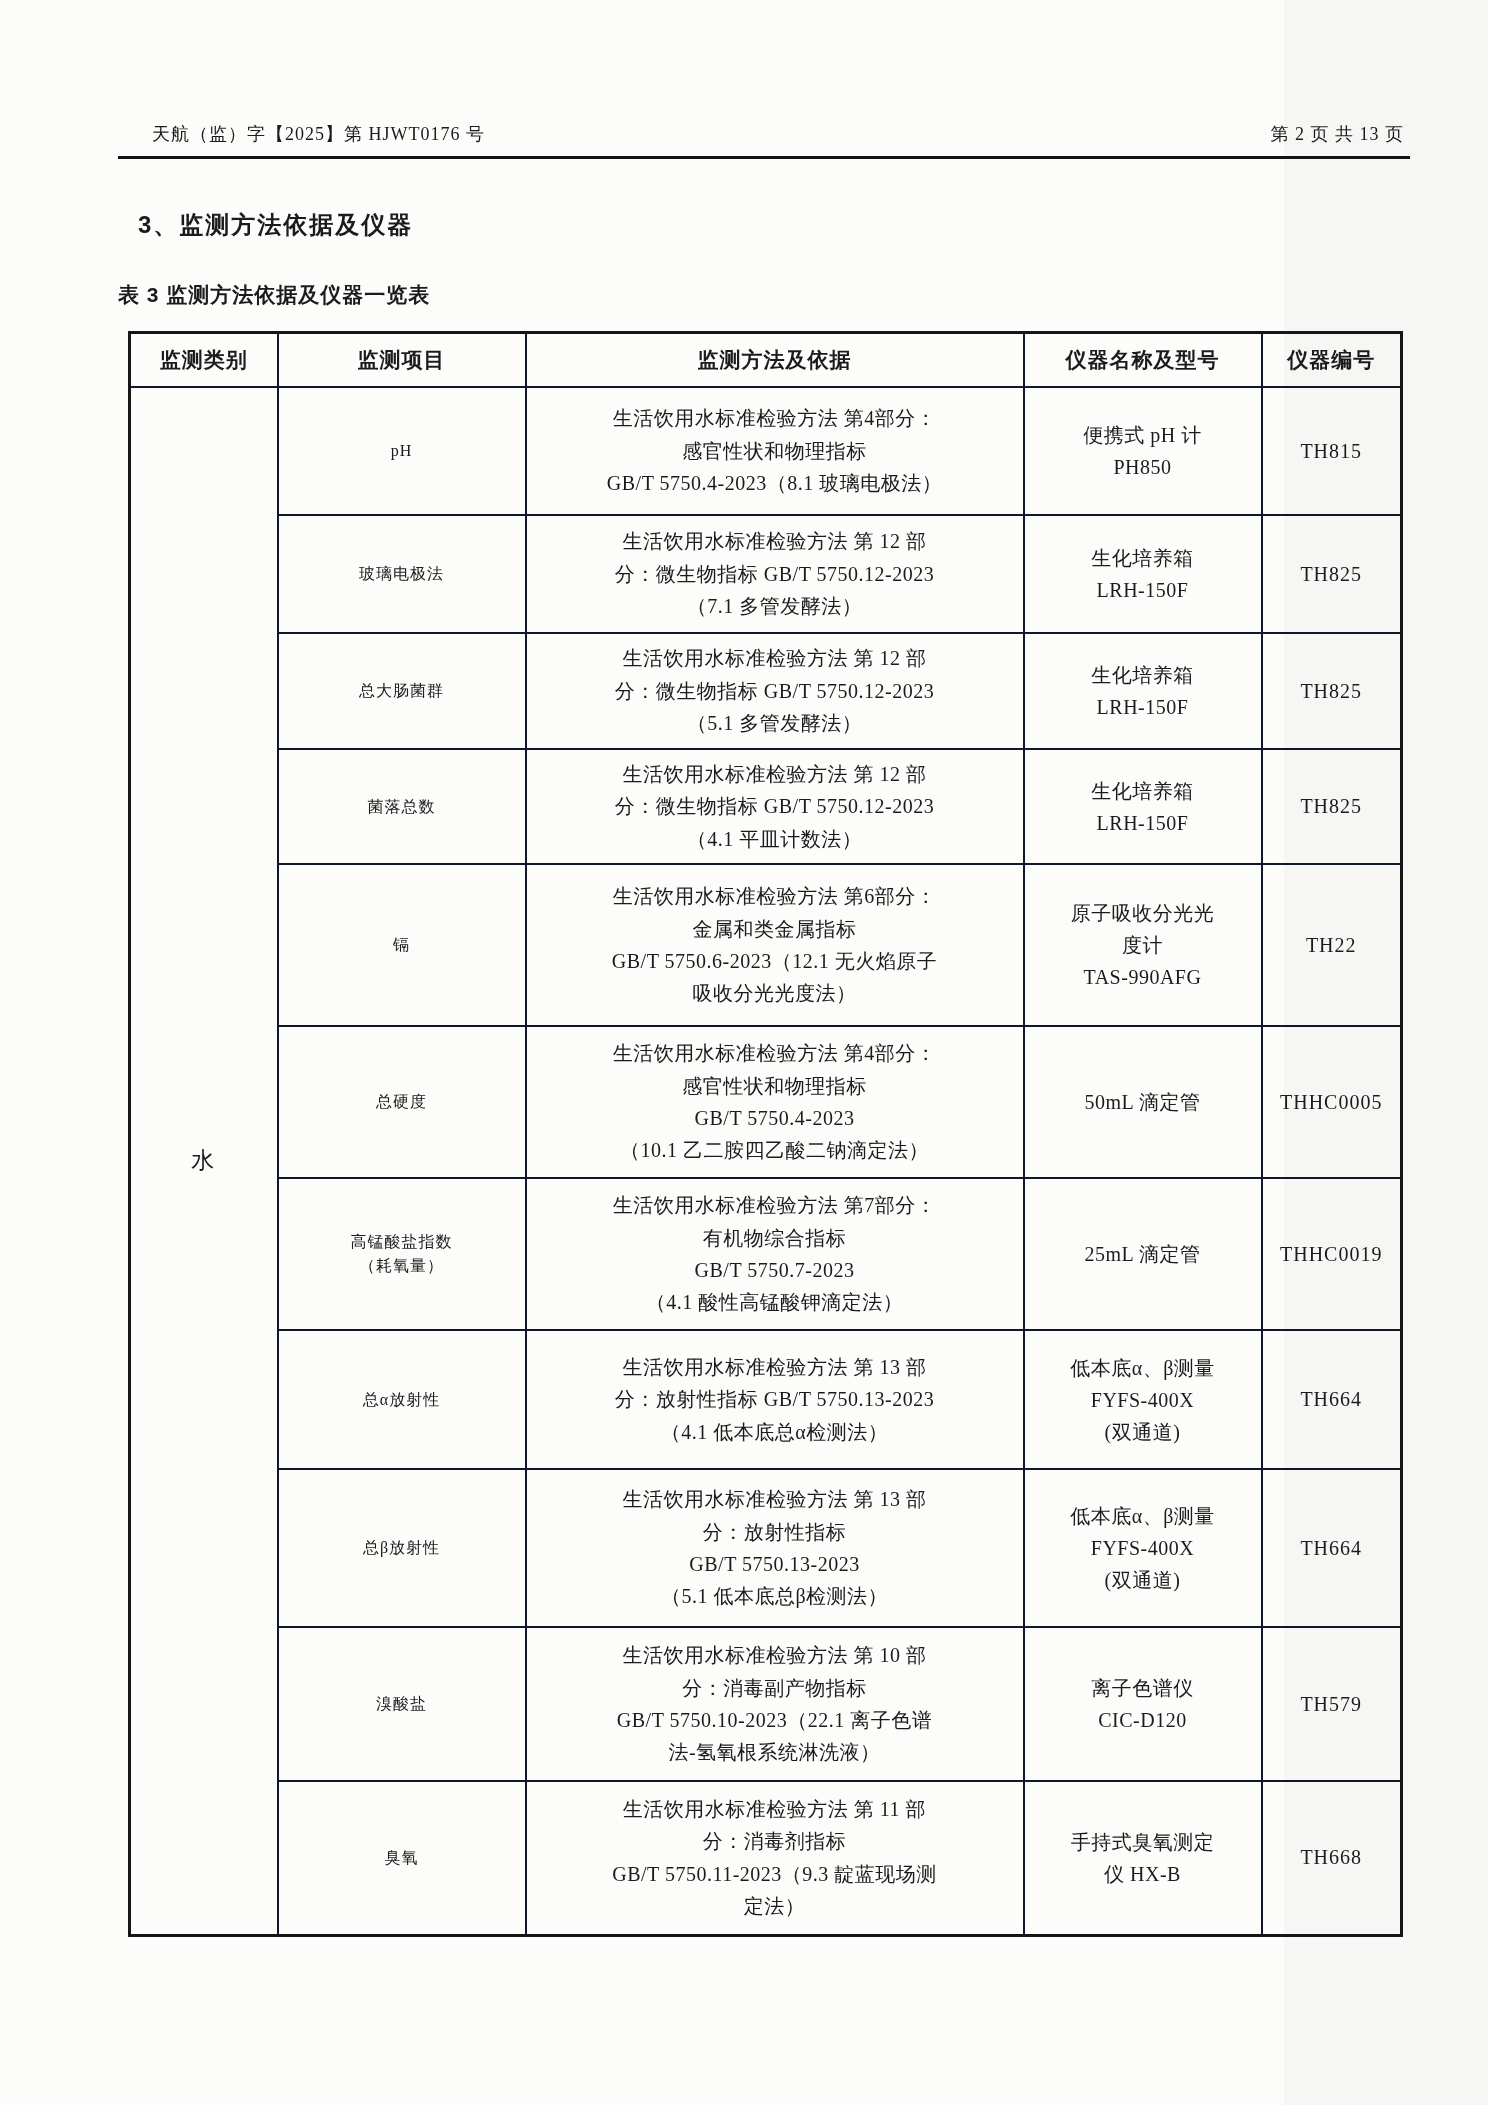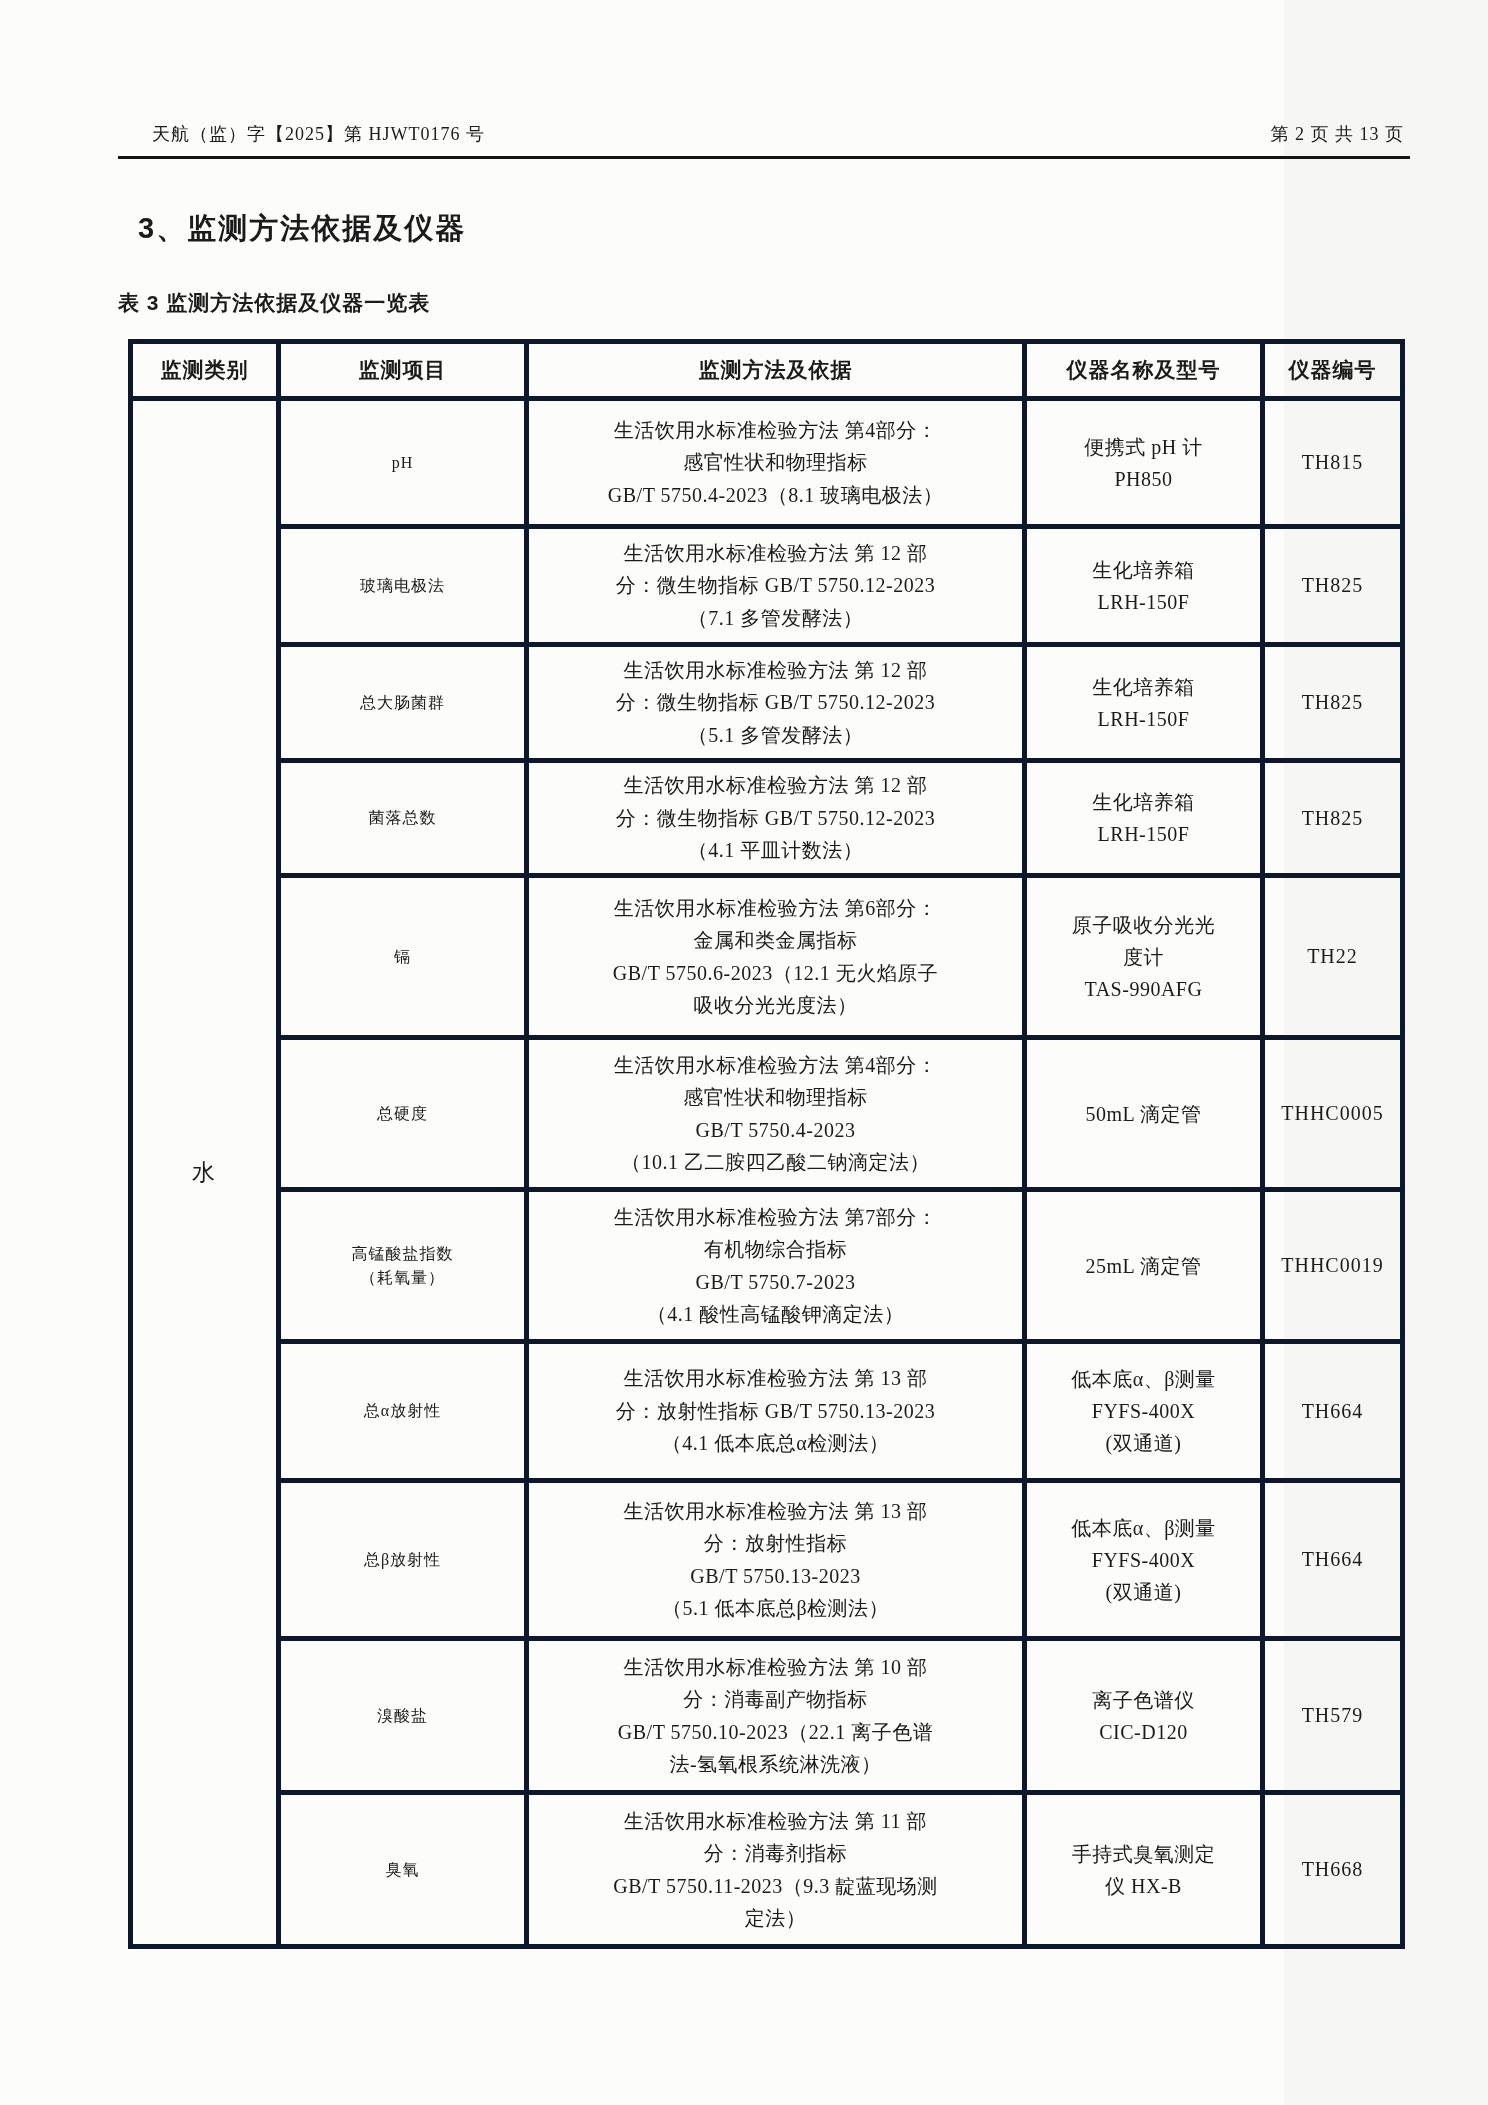--- a/index.html
+++ b/index.html
@@ -36,42 +36,42 @@
     padding: 0 6px 10px 34px;
     border-bottom: 3px solid #141414;
     font-size: 18px;
     letter-spacing: 1px;
   }
   
   .section-title {
     margin: 50px 0 0 20px;
     font-family: "Liberation Sans", sans-serif;
     font-weight: 700;
-    font-size: 29px;
+    font-size: 24px;
     letter-spacing: 2px;
   }
   
   .table-caption {
     margin-top: 40px;
     text-align: left;
     font-family: "Liberation Sans", sans-serif;
     font-weight: 700;
     font-size: 21px;
     letter-spacing: 1px;
   }
   
   table.methods {
     margin: 22px 0 0 10px;
     width: 1272px;
     border-collapse: collapse;
     table-layout: fixed;
   }
   table.methods th,
   table.methods td {
-    border: 5px solid #0f172a;
+    border: 2px solid #0f172a;
     text-align: center;
     vertical-align: middle;
     padding: 4px 6px;
     overflow: hidden;
   }
   table.methods {
     border: 3px solid #161616;
   }
   table.methods th {
     font-family: "Liberation Sans", sans-serif;

